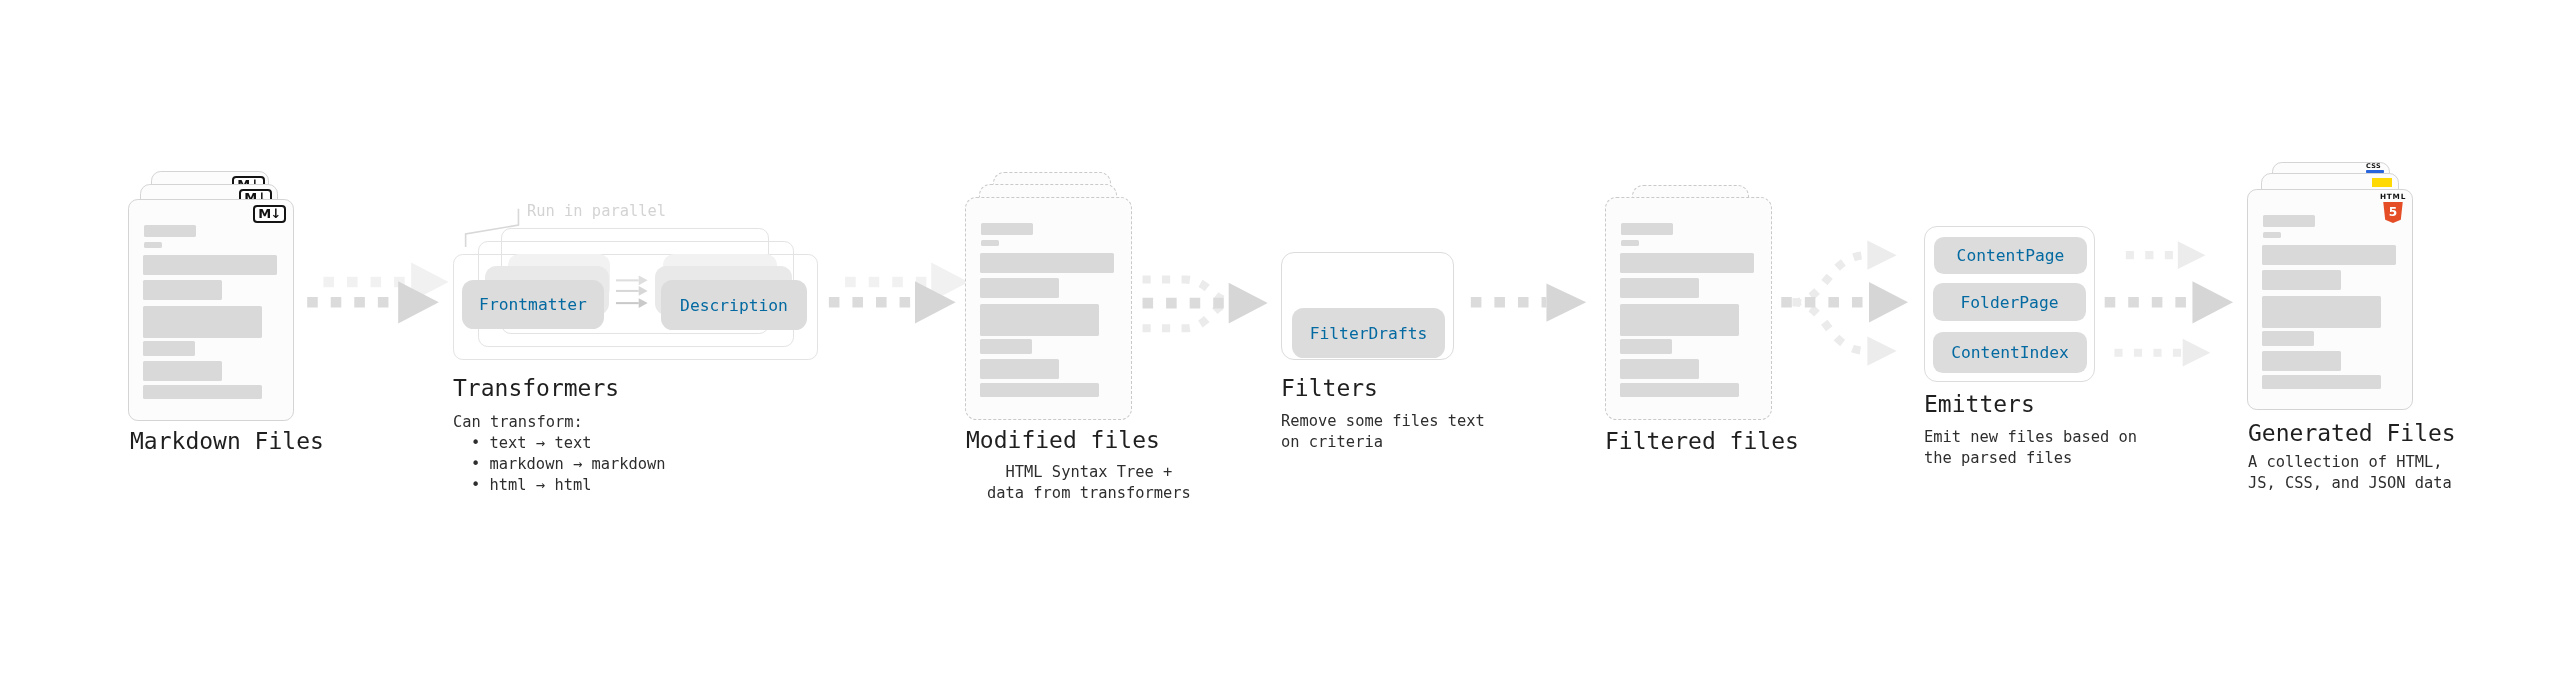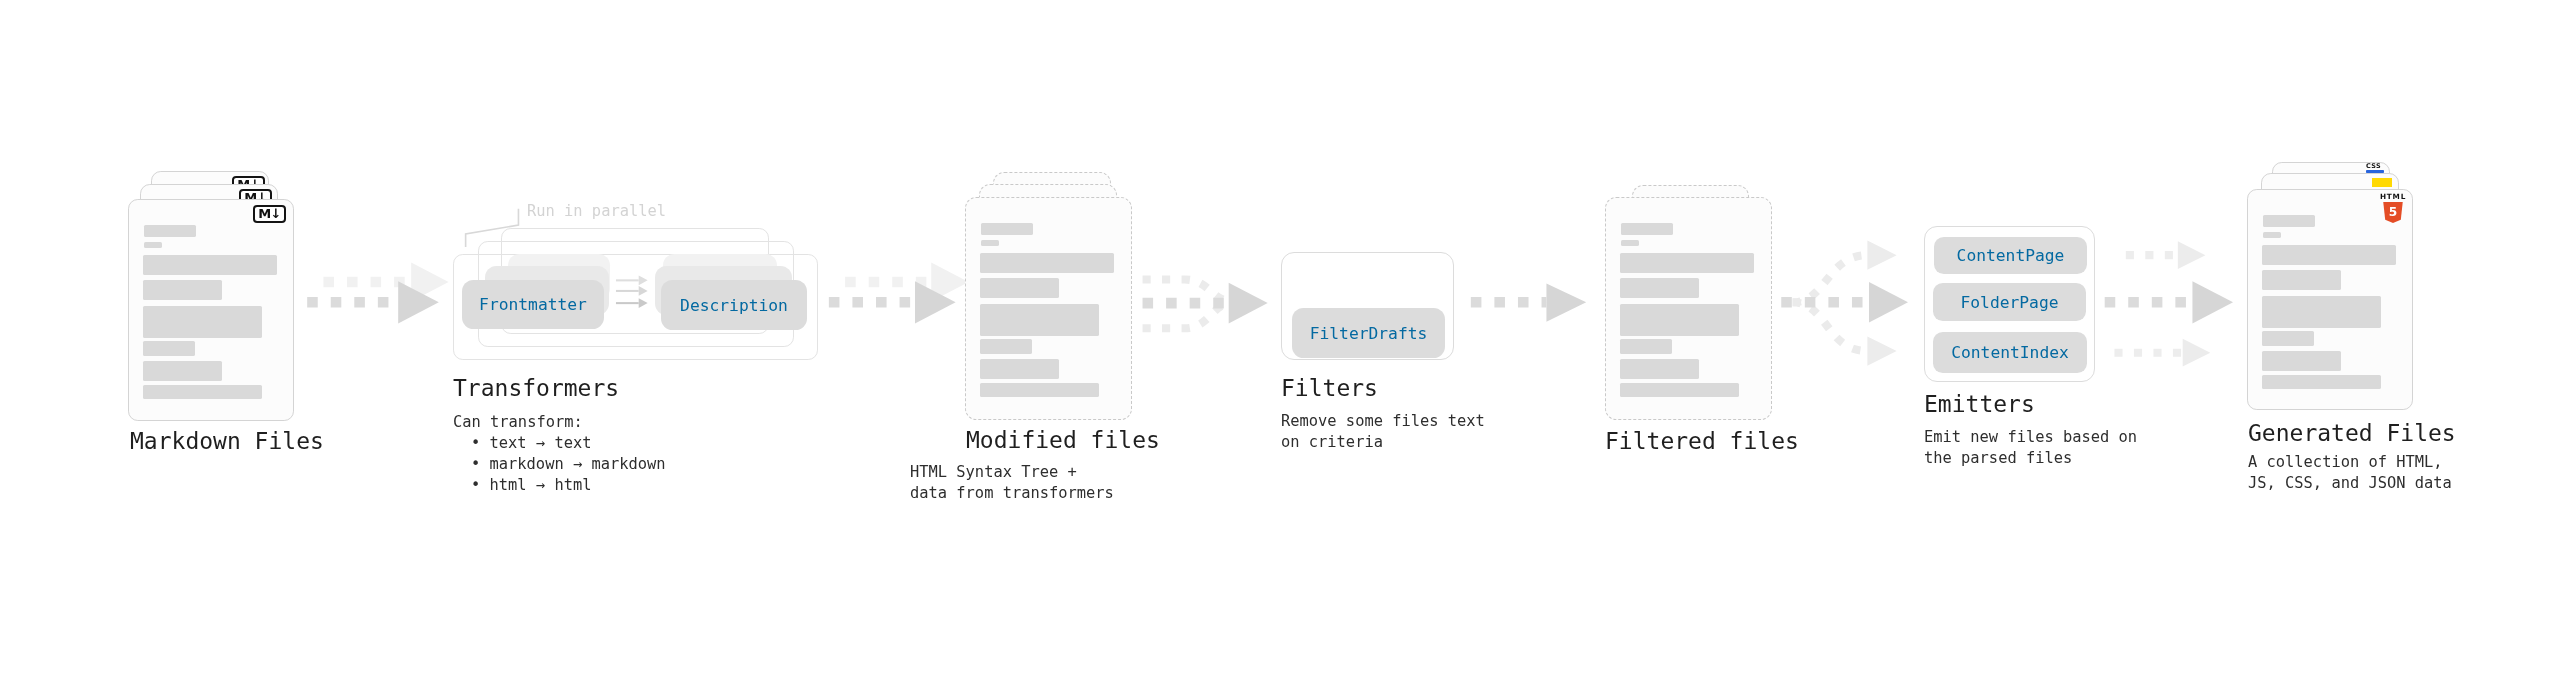--- a/index.html
+++ b/index.html
@@ -196,21 +196,21 @@
       <span class="bar b1"></span>
       <span class="bar b2"></span>
       <span class="bar b3"></span>
       <span class="bar b4"></span>
       <span class="bar b5"></span>
       <span class="bar b6"></span>
       <span class="bar b7"></span>
       <span class="bar b8"></span>
     </div>
     <div class="title" style="left:966px;top:427px;">Modified files</div>
-    <div class="sub" style="left:910px;top:462px;">
+    <div class="sub" style="left:987px;top:462px;text-align:center;">
       <div>HTML Syntax Tree +</div>
       <div>data from transformers</div>
     </div>
   </div>
 
   <div>
     <div class="panel" style="left:1281px;top:252px;width:173px;height:108px;"></div>
     <div class="chip" style="left:1292px;top:280px;width:153px;height:50px;margin-top:28px;">FilterDrafts</div>
     <div class="title" style="left:1281px;top:375px;">Filters</div>
     <div class="sub" style="left:1281px;top:411px;">

